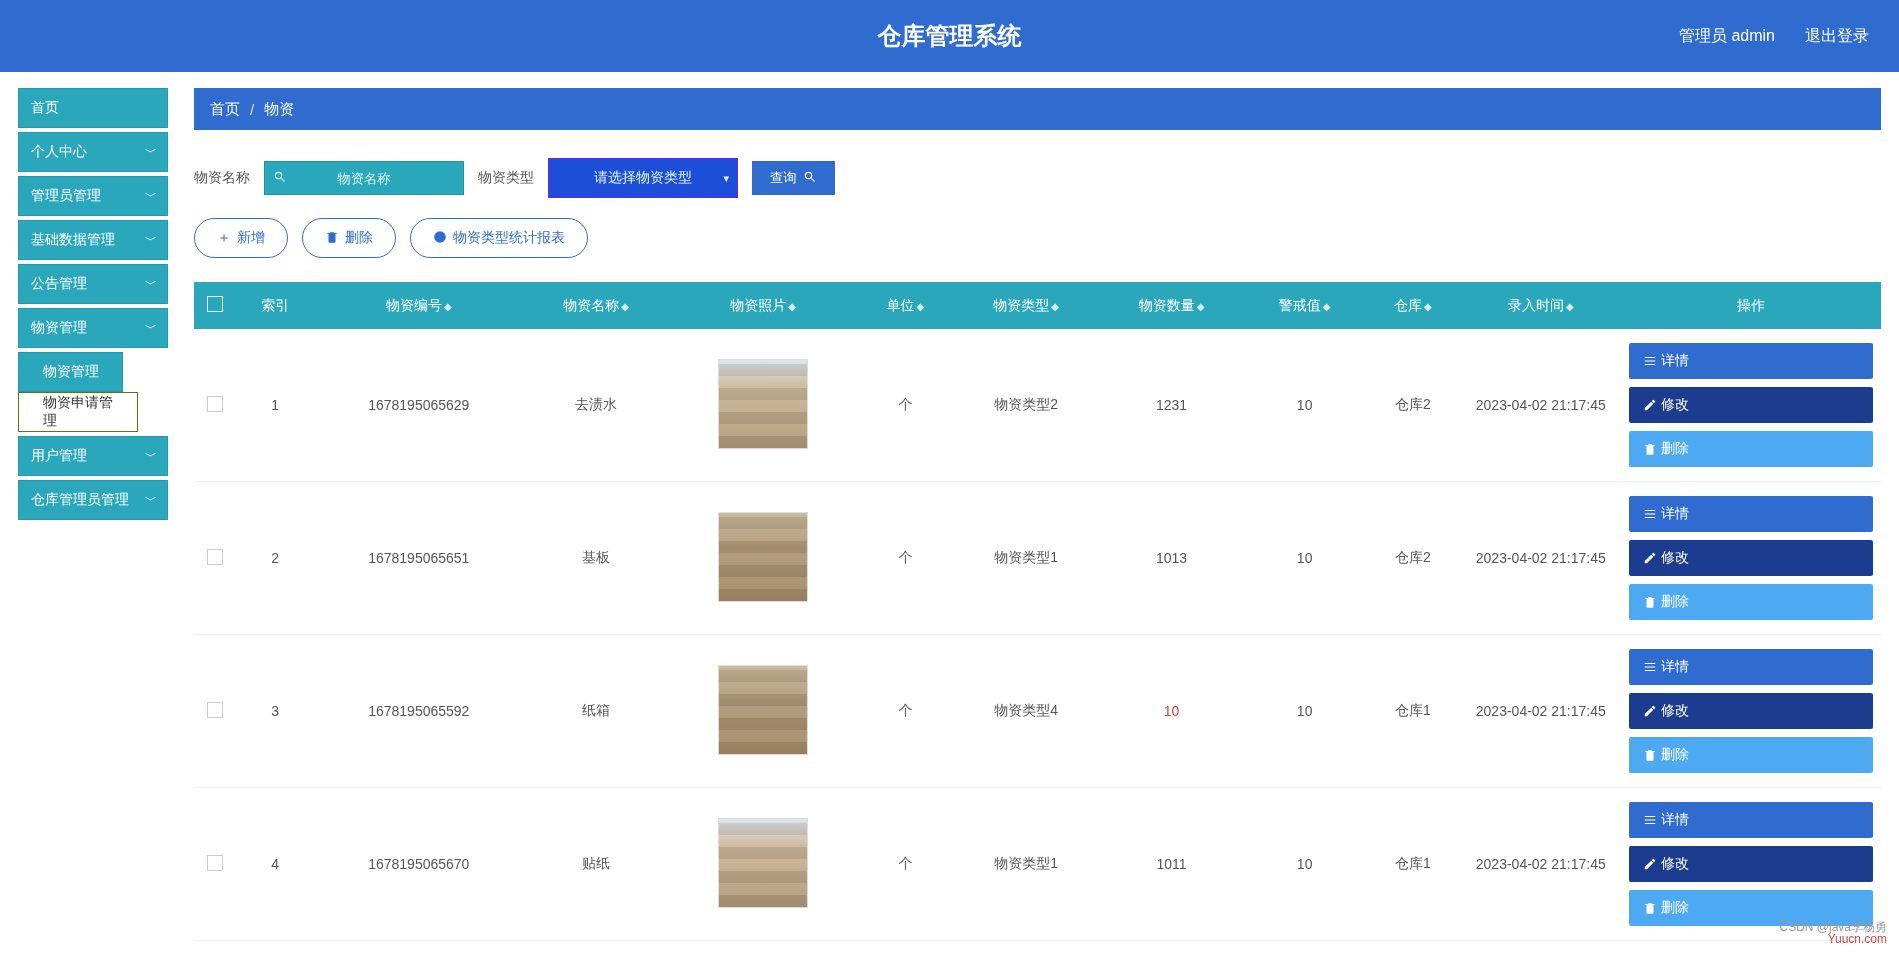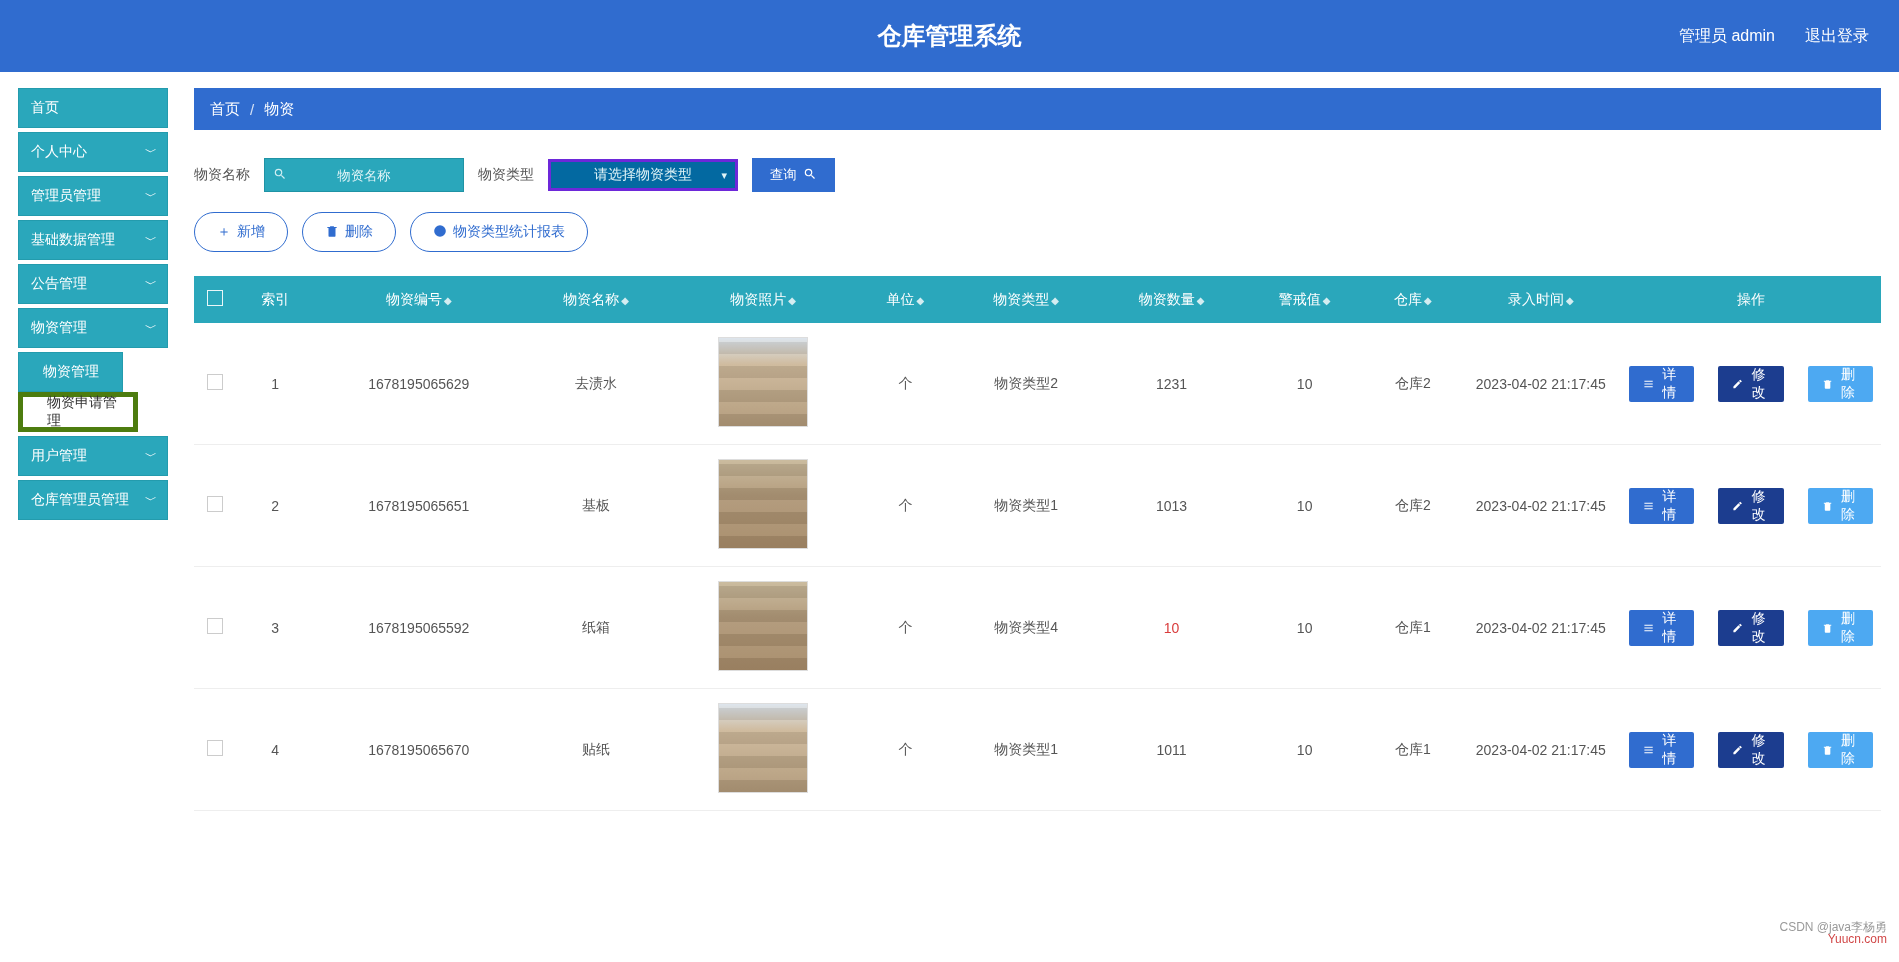--- a/index.html
+++ b/index.html
@@ -5,47 +5,47 @@
 *{box-sizing:border-box;margin:0;padding:0;}
 body{font-family:Arial,"Microsoft YaHei",sans-serif;font-size:14px;color:#333;background:#fff;}
 .header{height:72px;background:#306ccf;color:#fff;display:flex;align-items:center;position:relative;}
 .header-title{font-size:24px;font-weight:bold;margin:16px auto;}
 .header-right{position:absolute;right:30px;display:flex;gap:30px;font-size:16px;text-align:center;}
 .header-right span{cursor:pointer;}
 .main{display:flex;}
 .sidebar{width:168px;padding:16px 0 0 18px;display:flex;flex-direction:column;gap:4px;}
 .side-item{background:#2aa7bb;color:#fff;height:40px;display:flex;align-items:center;padding:0 12px;cursor:pointer;position:relative;border:1px solid #239bad;}
 .side-item.sub{background:#2aa7bb;padding-left:24px;margin-top:0;}
-.side-item.sub-active{background:#fff;color:#333;border:5px solid #4d7c0f;}
+.side-item.sub-active{background:#fff;color:#333;border:1px solid #4d7c0f;}
 .chev{position:absolute;right:10px;font-size:12px;}
 .sub-group{display:flex;flex-direction:column;}
 .content{flex:1;padding:16px 18px 0 26px;}
 .breadcrumb{background:#306ccf;color:#fff;height:42px;display:flex;align-items:center;padding:0 16px;gap:10px;font-size:15px;}
 .breadcrumb .sep{opacity:.8;}
 .search-row{display:flex;align-items:center;gap:14px;margin:28px 0 20px 0;}
 .search-label{font-size:14px;color:#555;}
 .search-inp{height:34px;width:200px;background:#2aa7bb;border:1px solid #1f93a5;color:#fff;display:flex;align-items:center;justify-content:center;position:relative;}
 .search-inp input{background:transparent;border:none;color:#fff;text-align:center;width:100%;outline:none;}
 .search-inp input::placeholder{color:#e0f4f7;}
 .search-inp .mag{position:absolute;left:8px;color:#d0eef2;}
-.search-sel{height:32px;width:190px;background:#0369a1;border:3px solid #6d28d9;color:#e0f4f7;display:flex;align-items:center;justify-content:center;position:relative;cursor:pointer;}
+.search-sel{height:40px;width:190px;background:#1d4ed8;border:1px solid #6d28d9;color:#e0f4f7;display:flex;align-items:center;justify-content:center;position:relative;cursor:pointer;}
 .search-sel .chev2{position:absolute;right:8px;font-size:11px;}
 .query-btn{height:34px;padding:0 18px;background:#306ccf;color:#fff;border:none;display:flex;align-items:center;gap:6px;cursor:pointer;}
 .action-row{display:flex;gap:14px;margin-bottom:24px;}
 .pill{height:40px;padding:0 22px;border:1px solid #306ccf;color:#306ccf;background:#fff;border-radius:20px;display:flex;align-items:center;gap:6px;cursor:pointer;font-size:14px;}
 table{width:100%;border-collapse:collapse;}
 thead th{background:#2aa7bb;color:#fff;font-weight:normal;padding:14px 8px;text-align:center;font-size:14px;}
 thead th .sort{font-size:10px;margin-left:2px;opacity:.8;}
 tbody td{padding:14px 8px;text-align:center;border-bottom:1px solid #eee;font-size:14px;color:#555;vertical-align:middle;}
 .chk{width:16px;height:16px;border:1px solid rgba(255,255,255,.9);display:inline-block;}
 tbody .chk{border:1px solid #ccc;}
 .thumb{width:90px;height:90px;background:linear-gradient(180deg,#c8b89a 0%,#b09878 40%,#a68a68 100%);display:inline-block;border:1px solid #ddd;position:relative;overflow:hidden;}
 .thumb::before{content:"";position:absolute;inset:0;background:repeating-linear-gradient(0deg,rgba(0,0,0,.08) 0 12px,rgba(255,255,255,.05) 12px 24px);}
 .thumb.variant2{background:linear-gradient(180deg,#dce4ec 0%,#cdb89a 30%,#b09878 100%);}
-.ops{display:flex;gap:24px;justify-content:center;}
+.ops{display:flex;gap:8px;justify-content:center;flex-direction:column;}
 .tbtn{height:36px;padding:0 14px;border:none;color:#fff;display:flex;align-items:center;gap:4px;cursor:pointer;font-size:14px;border-radius:2px;}
 .tbtn.detail{background:#306ccf;}
 .tbtn.edit{background:#1c3d8f;}
 .tbtn.del{background:#4da9f2;}
 .red{color:#d93c3c;}
 .watermark{position:fixed;right:12px;bottom:16px;font-size:12px;color:#c33;opacity:.9;}
 .watermark2{position:fixed;right:12px;bottom:26px;font-size:12px;color:#999;}
 svg{width:14px;height:14px;fill:currentColor;}
 </style>
 </head>

